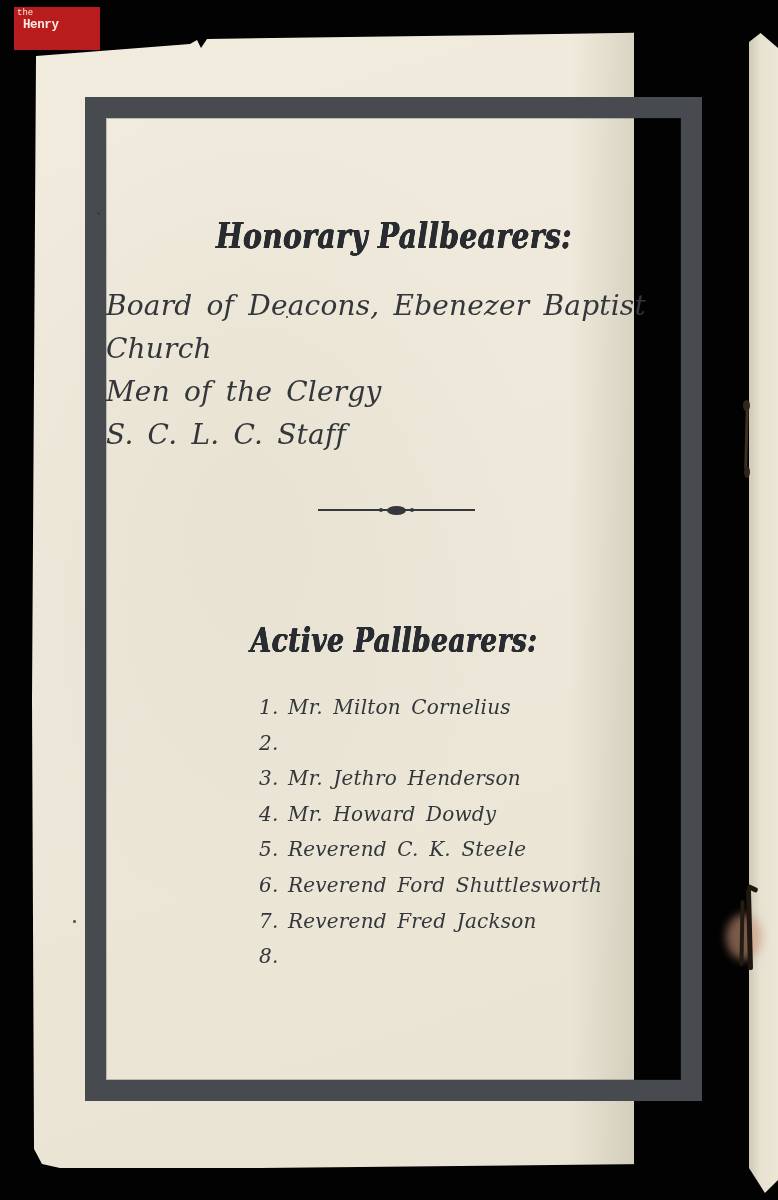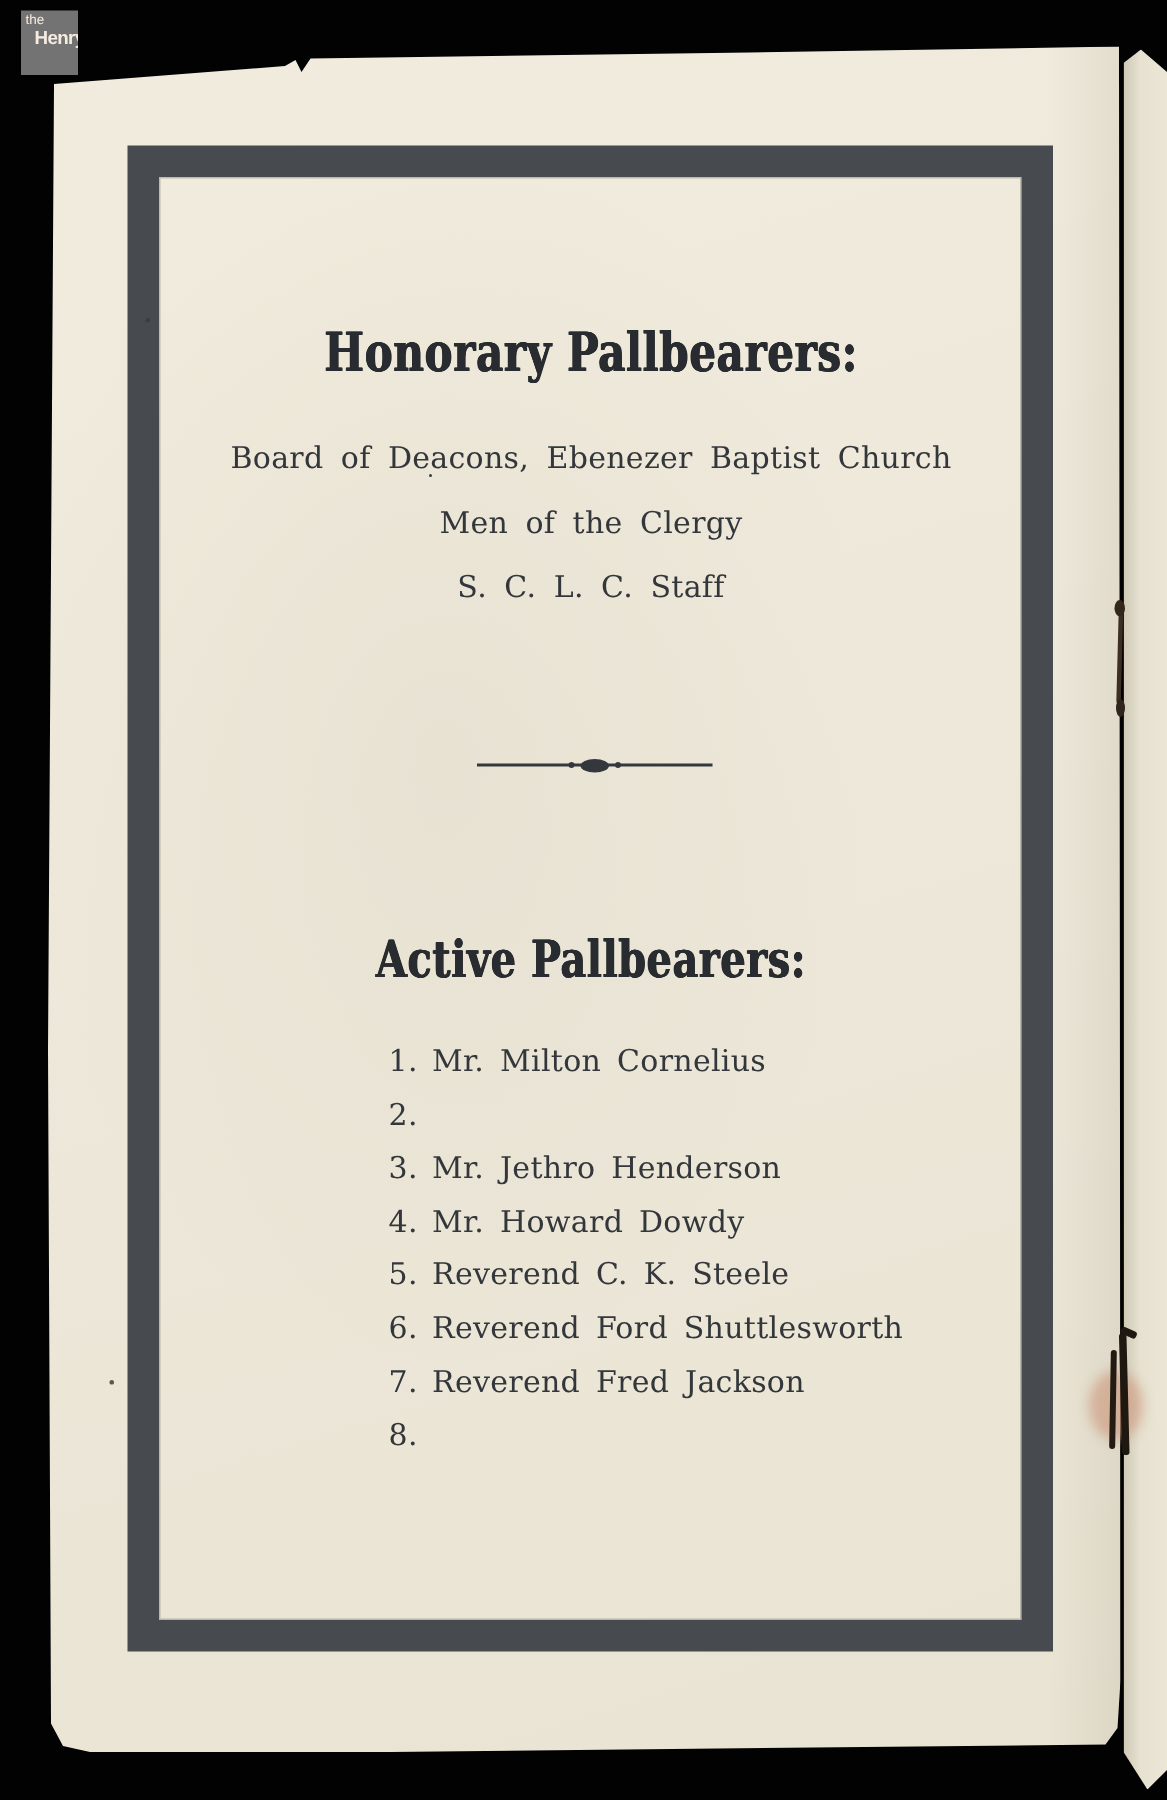--- a/index.html
+++ b/index.html
@@ -4,60 +4,61 @@
 <style>
   html,body{margin:0;padding:0;background:#000;}
   .stage{
     position:relative;width:778px;height:1200px;background:#020202;
     overflow:hidden;font-family:"DejaVu Serif","Liberation Serif",serif;
   }
 
   
   .logo{
     position:absolute;left:14px;top:7px;width:38px;height:43px;
-    background:#737373;font-family:Liberation Sans, sans-serif;
-    color:#f6ece1;overflow:hidden;
+    background:#b91c1c;font-family:Liberation Mono, monospace;
+    color:#f6ece1;overflow:hidden;padding-left:48px;
   }
   .logo .the{position:absolute;left:3px;top:1px;font-size:9px;font-weight:400;letter-spacing:0;}
   .logo .henry{position:absolute;left:9px;top:11px;font-size:12.5px;font-weight:700;letter-spacing:-.4px;}
   .logo .ford{position:absolute;left:3px;top:35px;font-size:11px;font-weight:700;letter-spacing:-.3px;margin-top:39px;}
 
   
   .page{
-    position:absolute;left:0;top:0;width:778px;height:1200px;
+    position:absolute;left:0;top:0;width:634px;height:1200px;
     background:
       radial-gradient(ellipse 420px 600px at 38% 42%, rgba(125,112,88,.05), transparent 70%),
       linear-gradient(to right, transparent 90%, rgba(95,85,62,.14) 99.5%),
       linear-gradient(163deg,#f1ecdd 0%,#ece7d8 55%,#e8e3d2 100%);
     clip-path: polygon(
       36px 56px, 190px 44px, 197px 40px, 201px 48px, 207px 39px,
       500px 35px, 746px 31px,
       747px 1120px, 745px 1152px, 737px 1163px,
       260px 1168px, 60px 1168px, 42px 1164px, 34px 1149px, 32px 700px
     );
+    font-style: italic;
   }
 
   .frame{
     position:absolute;left:85px;top:97px;width:617px;height:1004px;
     box-sizing:border-box;border:21px solid #474b50;
     box-shadow: inset 0 0 0 1px rgba(40,42,45,.25);
   }
 
   h1.bl, h2.bl{
     position:absolute;left:106px;width:576px;margin:0;text-align:center;
     color:#282b2f;font-weight:700;transform:scaleX(.78);transform-origin:50% 50%;
     text-shadow:.5px 0 0 currentColor,-.4px 0 0 currentColor,0 .4px 0 currentColor;
     letter-spacing:.5px;
   }
   h1.bl{top:212px;font-size:36px;line-height:46px;}
   h2.bl{top:617px;font-size:34px;line-height:46px;}
 
   .center-lines{
-    position:absolute;left:106px;top:284px;width:576px;text-align:center;
-    font-size:20px;line-height:43px;letter-spacing:.2px;word-spacing:5px;color:#33373b;
+    position:absolute;left:106px;top:284px;width:576px;text-align:left;
+    font-size:28px;line-height:43px;letter-spacing:.2px;word-spacing:5px;color:#33373b;
   }
   .center-lines p{margin:0;}
 
   
   .divider{position:absolute;left:318px;top:504px;width:157px;height:12px;}
   .divider .rule{position:absolute;left:0;right:0;top:5px;height:1.8px;background:#34383c;}
   .divider .dot{position:absolute;top:4px;width:4px;height:4px;border-radius:50%;background:#34383c;}
   .divider .dot.d1{left:61px;}
   .divider .dot.d2{left:92px;}
   .divider .gem{position:absolute;left:69px;top:1.5px;width:19px;height:9px;background:#34383c;border-radius:50%;}

